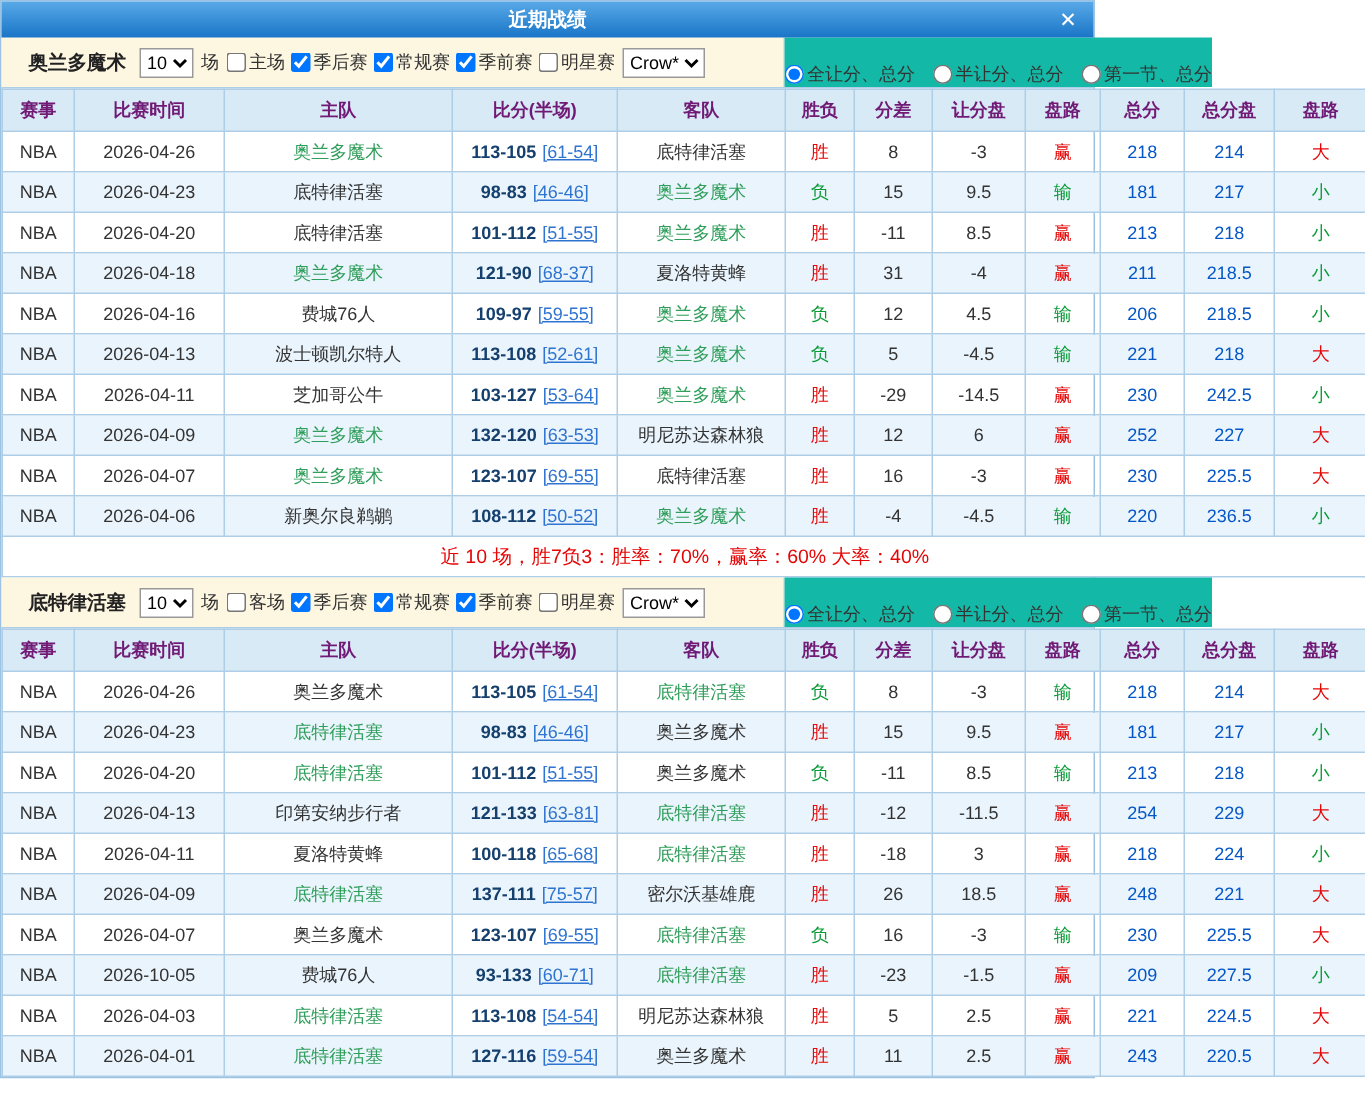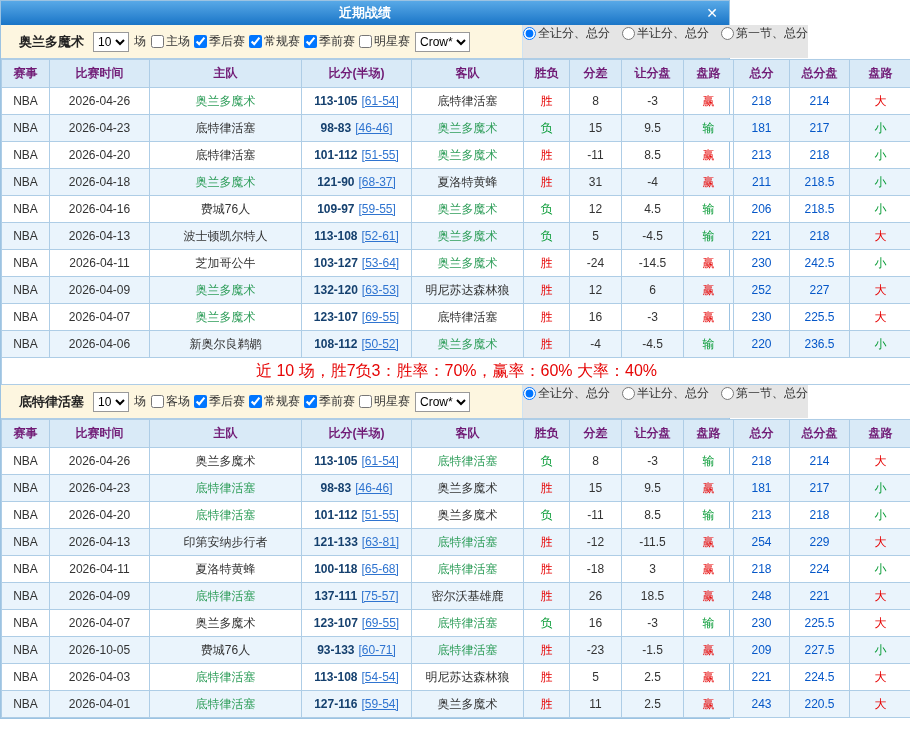--- a/index.html
+++ b/index.html
@@ -21,21 +21,21 @@
   .titlebar .close{
     position:absolute; right:8px; top:3px; color:#fff; font-size:14px;
     width:18px; height:18px; line-height:18px; text-align:center; cursor:pointer;
   }
   .filterbar{display:flex; height:34px; border-bottom:1px solid #aecde6;}
   .filter-left{
     flex:0 0 522px; background:#fdf6e0; display:flex; align-items:center;
     gap:5px; padding-left:18px; border-right:1px solid #cfe3f2;
   }
   .filter-right{
-    flex:1; background:#e5e5e5; display:flex; align-items:flex-start;
+    flex:1; background:#14b8a6; display:flex; align-items:flex-end;
     justify-content:center; gap:12px;
   }
   .team{font-weight:bold; font-size:13px; color:#222; margin-right:4px;}
   select{font-size:12px; height:20px; border:1px solid #999; background:#fff;}
   label{display:inline-flex; align-items:center; cursor:pointer; white-space:nowrap;}
   input[type=checkbox],input[type=radio]{margin:0 2px 0 0; width:13px; height:13px;}
   .checks{display:inline-flex; gap:4px;}
   table{width:910px; border-collapse:collapse; table-layout:fixed; font-size:12px;}
   th,td{
     border:1px solid #aecde6; text-align:center; height:27px; padding:0 1px;
@@ -43,21 +43,21 @@
   }
   th{background:#d9eaf7; color:#701a75; font-weight:bold; height:28px;}
   tbody tr:nth-child(even){background:#eaf4fc;}
   tbody tr.summary{background:#fff;}
   .score{font-weight:bold; color:var(--navy);}
   .half{color:#2f74d0; margin-left:4px;text-decoration:underline;}
   .focus{color:var(--focus);}
   .red{color:var(--red);}
   .green{color:var(--green);}
   .blue{color:var(--blue);}
-  .summary td{color:var(--red); font-size:16px;}
+  .summary td{color:var(--red); font-size:13px;}
 </style>
 </head>
 <body>
 
 <div class="window">
 
   <div class="titlebar">
     <span class="title">近期战绩</span>
     <span class="close">✕</span>
   </div>
@@ -223,21 +223,21 @@
             <td class="blue">218</td>
             <td class="red">大</td>
           </tr>
           <tr>
             <td>NBA</td>
             <td>2026-04-11</td>
             <td>芝加哥公牛</td>
             <td><span class="score">103-127</span><span class="half">[53-64]</span></td>
             <td class="focus">奥兰多魔术</td>
             <td class="red">胜</td>
-            <td>-24</td>
+            <td>-29</td>
             <td>-14.5</td>
             <td class="red">赢</td>
             <td class="blue">230</td>
             <td class="blue">242.5</td>
             <td class="green">小</td>
           </tr>
           <tr>
             <td>NBA</td>
             <td>2026-04-09</td>
             <td class="focus">奥兰多魔术</td>

